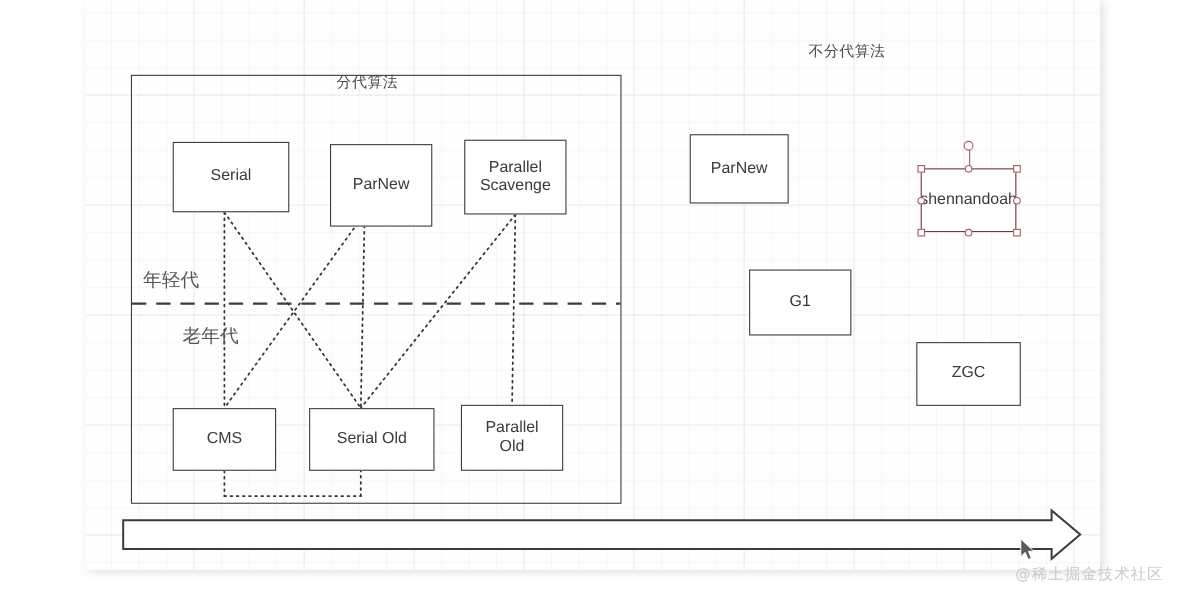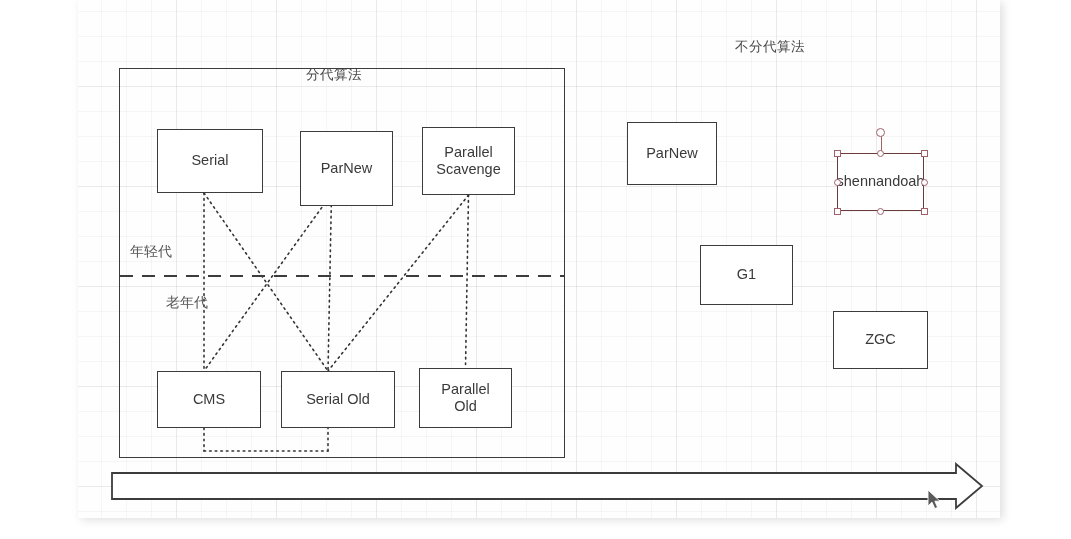--- a/index.html
+++ b/index.html
@@ -50,21 +50,21 @@
   .group-box{
     position:absolute;
     box-sizing:border-box;
     border:1.7px solid #3c3c3c;
     background:transparent;
     z-index:2;
   }
 
   .gen-label{
     position:absolute;
-    font-size:14px;color:#555;white-space:nowrap;z-index:5;
+    font-size:17px;color:#555;white-space:nowrap;z-index:5;
   }
 
   
   .node.selected{
     border:1.5px solid #6b3b3b;
     z-index:9;
   }
   .sel-handle{
     position:absolute;
     width:7px;height:7px;
@@ -130,51 +130,52 @@
   <div id="node-host">
       <div class="node" style="left: 157px; top: 129px; width: 106px; height: 64px;">
         <span>Serial</span>
       </div>
       <div class="node" style="left: 300px; top: 131px; width: 93px; height: 75px;">
         <span>ParNew</span>
       </div>
       <div class="node two-line" style="left: 422px; top: 127px; width: 93px; height: 68px;">
         <span>Parallel<br>Scavenge</span>
       </div>
-      <div class="node" style="left: 157px; top: 371px; width: 104px; height: 57px;">
+      <div class="node" style="left: 157px; top: 371px; width: 94px; height: 57px;">
         <span>CMS</span>
       </div>
       <div class="node" style="left: 281px; top: 371px; width: 114px; height: 57px;">
         <span>Serial Old</span>
       </div>
       <div class="node two-line" style="left: 419px; top: 368px; width: 93px; height: 60px;">
         <span>Parallel<br>Old</span>
       </div>
       <div class="node" style="left: 627px; top: 122px; width: 90px; height: 63px;">
         <span>ParNew</span>
       </div>
-      <div class="node" style="left: 681px; top: 245px; width: 93px; height: 60px; margin-left: 19px;">
+      <div class="node" style="left: 681px; top: 245px; width: 93px; height: 60px;">
         <span>G1</span>
       </div>
       <div class="node" style="left: 833px; top: 311px; width: 95px; height: 58px;">
         <span>ZGC</span>
       </div>
       <div class="node selected" style="left: 837px; top: 153px; width: 87px; height: 58px;">
         <span>shennandoah</span>
       </div>
       <div class="sel-handle" style="left: 833.5px; top: 149.5px; border-color: rgb(160, 97, 106);"></div>
       <div class="sel-handle round" style="left: 877px; top: 149.5px; border-color: rgb(160, 97, 106);"></div>
       <div class="sel-handle" style="left: 920.5px; top: 149.5px; border-color: rgb(160, 97, 106);"></div>
       <div class="sel-handle round" style="left: 833.5px; top: 178.5px; border-color: rgb(160, 97, 106);"></div>
       <div class="sel-handle round" style="left: 920.5px; top: 178.5px; border-color: rgb(160, 97, 106);"></div>
       <div class="sel-handle" style="left: 833.5px; top: 207.5px; border-color: rgb(160, 97, 106);"></div>
       <div class="sel-handle round" style="left: 877px; top: 207.5px; border-color: rgb(160, 97, 106);"></div>
       <div class="sel-handle" style="left: 920.5px; top: 207.5px; border-color: rgb(160, 97, 106);"></div>
       <div class="sel-rot-stem" style="left: 880.5px; top: 136px; height: 17px; background: rgb(160, 97, 106);"></div>
       <div class="sel-rotate" style="left: 876px; top: 128px; border-color: rgb(160, 97, 106);"></div>
     </div>
 
+  <div id="watermark">@稀土掘金技术社区</div>
 
   <svg id="cursor" width="16" height="22" viewBox="0 0 16 22" style="left:927px;top:489px;">
     <path d="M1,1 L1,17 L5,13.2 L7.8,19.6 L10.6,18.4 L7.9,12.2 L13,12.2 Z" fill="#5a5a5a" stroke="#ffffff" stroke-width="0.9"></path>
   </svg>
 
 </div>
 
 </body></html>

